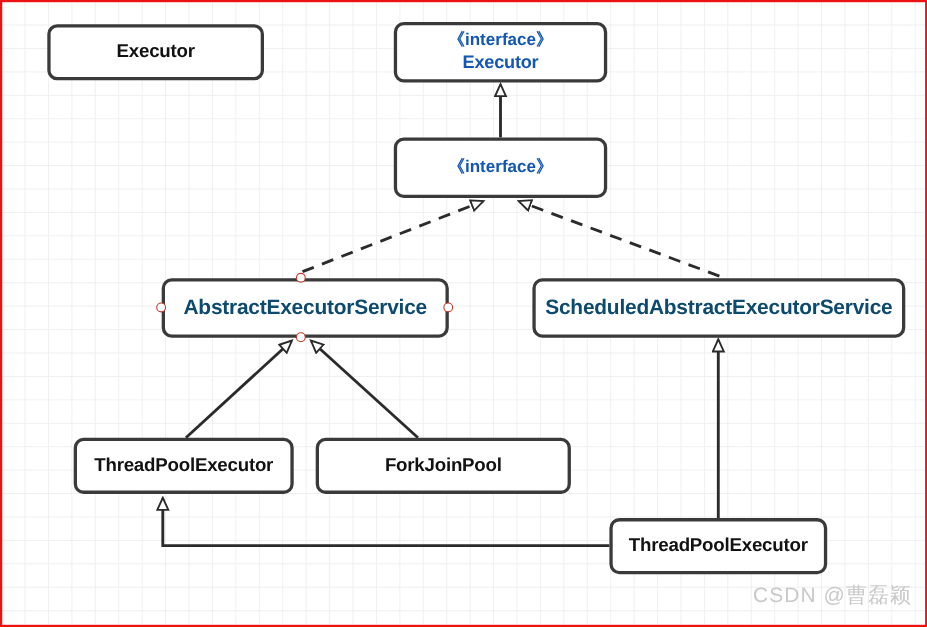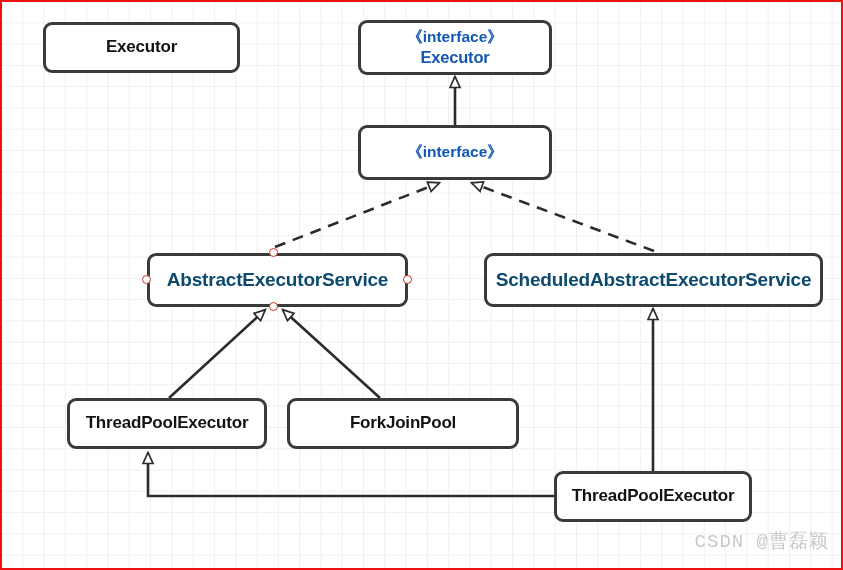--- a/index.html
+++ b/index.html
@@ -70,21 +70,20 @@
   }
   .watermark {
     position: absolute;
     right: 12px;
     bottom: 14px;
     font-size: 19px;
     color: #c9c9c9;
     letter-spacing: 1px;
     z-index: 8;
     white-space: nowrap;
-    font-family: Liberation Mono, monospace;
   }
 </style>
 </head>
 <body>
 
 <div id="canvas">
 
   <svg class="diagram-svg" viewBox="0 0 843 570" xmlns="http://www.w3.org/2000/svg">
     <defs>
       <marker id="hollow-tri" markerWidth="14" markerHeight="14" refX="11.5" refY="6" orient="auto" markerUnits="userSpaceOnUse">

